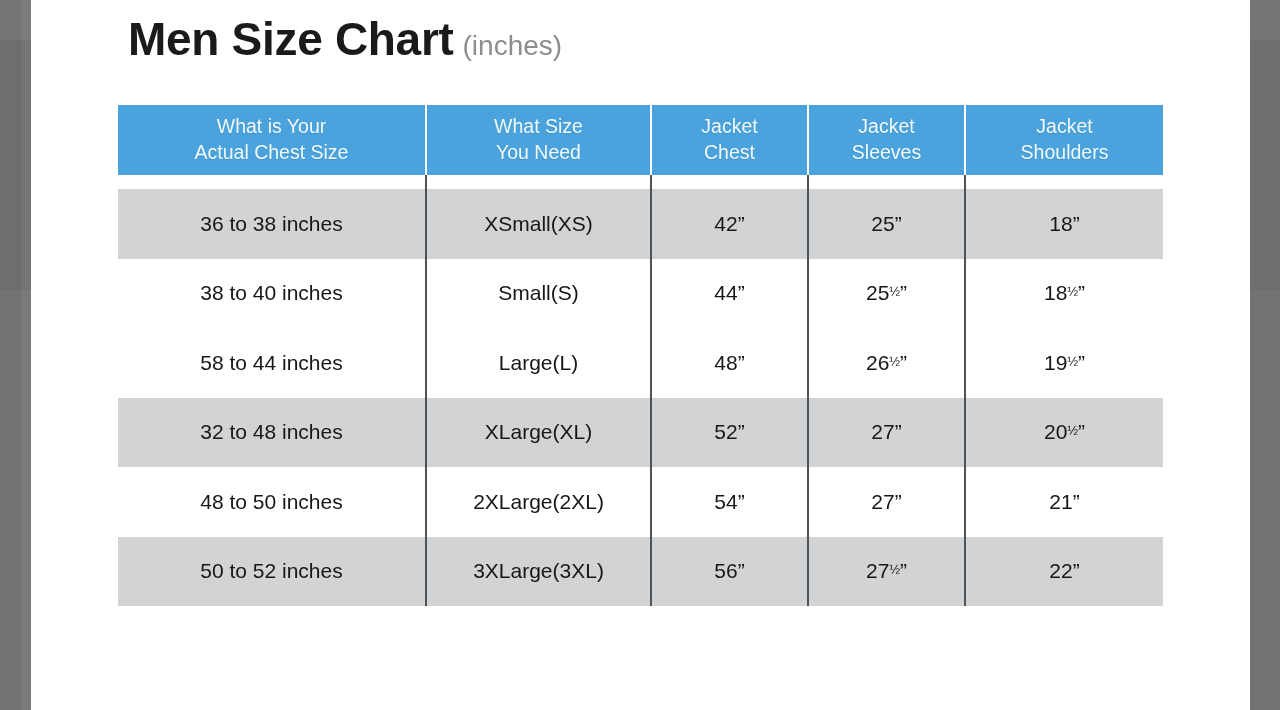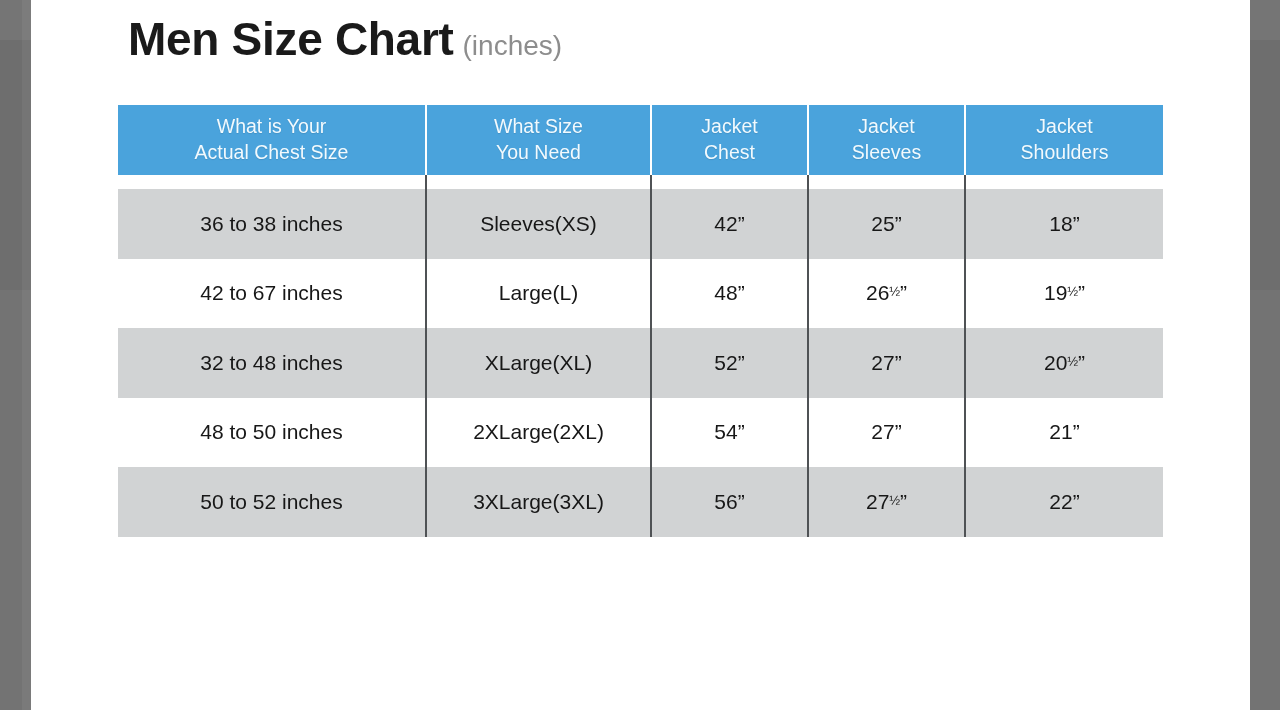--- a/index.html
+++ b/index.html
@@ -185,27 +185,34 @@
       <tbody id="table-body">
           <tr class="gap">
             <td></td>
             <td></td>
             <td></td>
             <td></td>
             <td></td>
           </tr>
           <tr class="shade">
             <td>36 to 38 inches</td>
-            <td>Sleeves(XS)</td>
+            <td>XSmall(XS)</td>
             <td>42”</td>
             <td>25”</td>
             <td>18”</td>
           </tr>
           <tr class="plain">
-            <td>42 to 67 inches</td>
+            <td>38 to 40 inches</td>
+            <td>Small(S)</td>
+            <td>44”</td>
+            <td>25<span class="frac">½</span><span class="inchmark">”</span></td>
+            <td>18<span class="frac">½</span><span class="inchmark">”</span></td>
+          </tr>
+          <tr class="plain">
+            <td>58 to 44 inches</td>
             <td>Large(L)</td>
             <td>48”</td>
             <td>26<span class="frac">½</span><span class="inchmark">”</span></td>
             <td>19<span class="frac">½</span><span class="inchmark">”</span></td>
           </tr>
           <tr class="shade">
             <td>32 to 48 inches</td>
             <td>XLarge(XL)</td>
             <td>52”</td>
             <td>27”</td>

